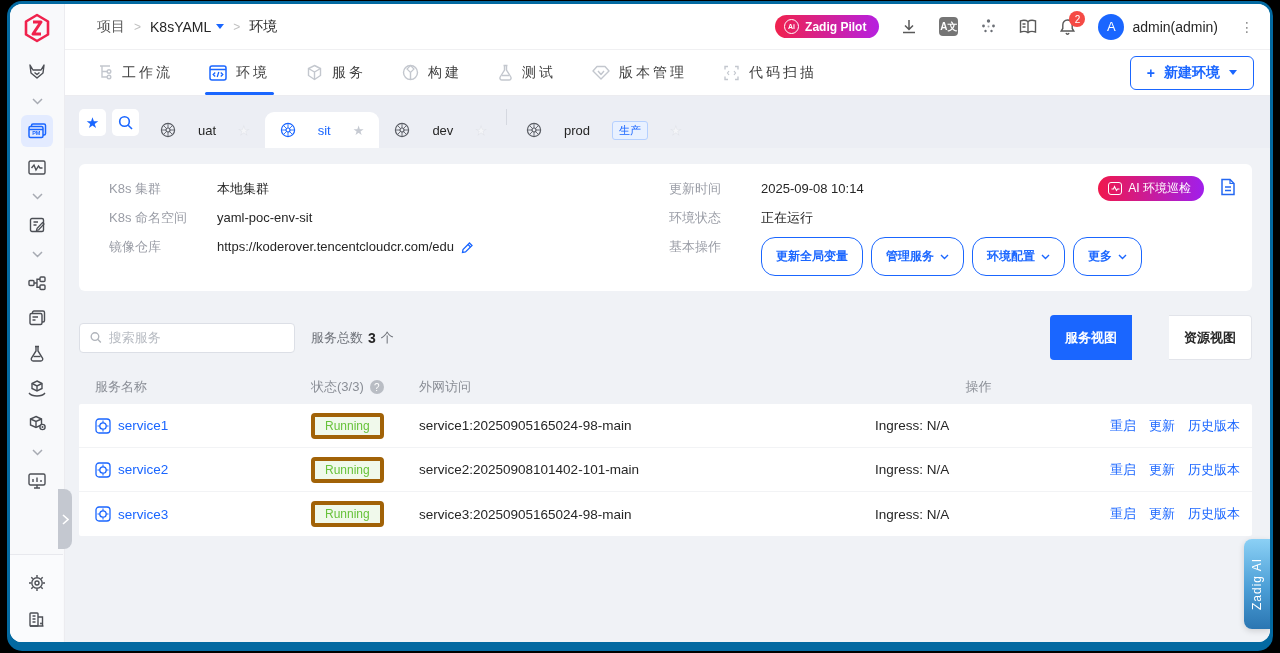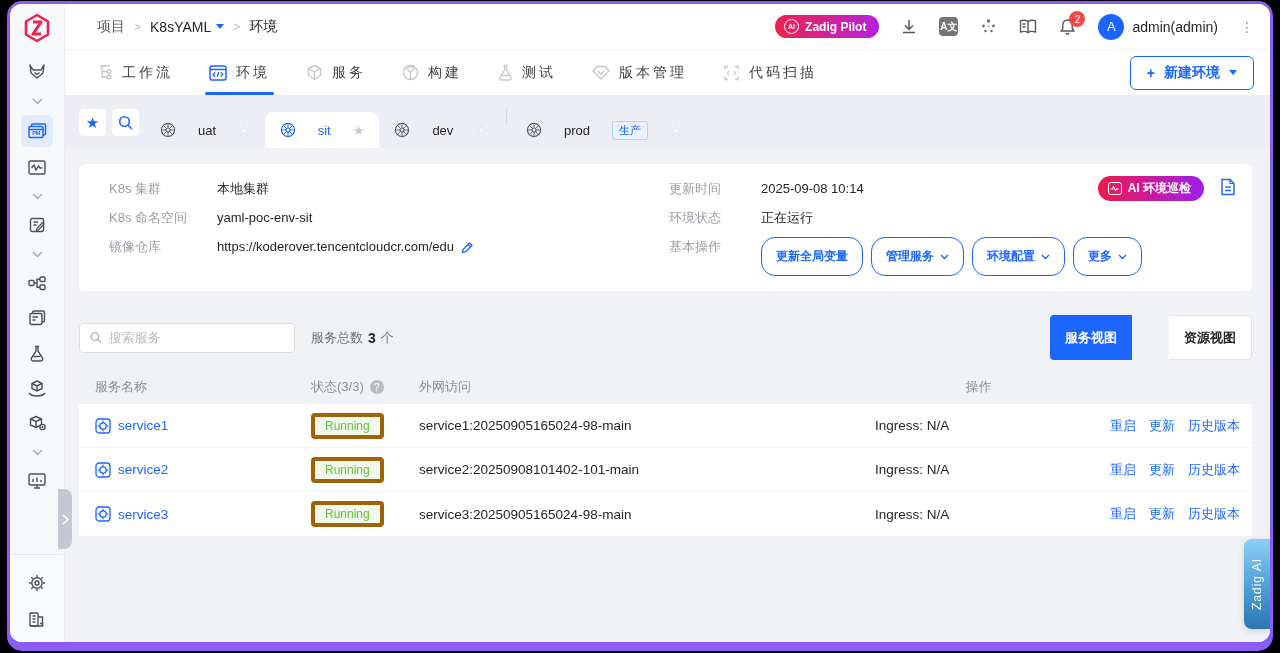--- a/index.html
+++ b/index.html
@@ -1,17 +1,17 @@
 <!DOCTYPE html>
 <html><head>
 <meta charset="utf-8">
 <style>
   * { margin:0; padding:0; box-sizing:border-box; }
   html,body { width:1280px; height:653px; background:#000; font-family:"Liberation Sans","DejaVu Sans",sans-serif; overflow:hidden; }
-  .frame { position:absolute; left:7px; top:1px; right:7px; bottom:2px; background:#8b5cf6; border-radius:15px; }
+  .frame { position:absolute; left:7px; top:1px; right:7px; bottom:2px; background:#0369a1; border-radius:15px; }
   .window { position:absolute; left:3px; top:3px; right:3px; bottom:9px; background:#fff; border-radius:12px; overflow:hidden; }
 
   
   .sidebar { position:absolute; left:0; top:0; bottom:0; width:55px; background:#f8f9fb; border-right:1px solid #ececf0; z-index:5; }
   .logo-box { height:48px; display:flex; align-items:center; justify-content:center; }
   .side-icons { display:flex; flex-direction:column; align-items:center; }
   .side-item { width:32px; height:30px; display:flex; align-items:center; justify-content:center; color:#4c4f55; margin-top:5px; }
   .side-item.small { height:18px; color:#a7abb3; }
   .side-item.active { background:#e3ebff; border-radius:6px; color:#1a66ff; height:32px; }
   .side-bottom { position:absolute; bottom:0; left:0; right:1px; height:88px; border-top:1px solid #e8e9ee; background:#fafbfd; display:flex; flex-direction:column; align-items:center; padding-top:8px; }
@@ -65,21 +65,21 @@
   .content { position:absolute; left:55px; top:144px; right:0; bottom:0; background:#f0f2f6; padding:16px 18px 0 14px; overflow:hidden; }
 
   .info-card { background:#fff; border-radius:6px; padding:15px 20px 15px 30px; display:flex; position:relative; margin-bottom:24px; }
   .info-col { display:grid; grid-template-columns:108px auto; row-gap:9px; align-content:start; }
   .info-col.left { width:560px; }
   .info-col.right { grid-template-columns:92px auto; flex:1; }
   .ilabel { color:#9a9da6; font-size:13px; line-height:20px; }
   .ivalue { color:#262626; font-size:13px; line-height:20px; display:flex; align-items:center; gap:7px; }
   .op-buttons { display:flex; gap:8px; }
   .op-btn { border:1px solid #1a66ff; color:#1a66ff; background:#fff; border-radius:14px; padding:10px 14px; font-size:12px; font-weight:bold; display:flex; align-items:center; gap:6px; cursor:pointer; white-space:nowrap; }
-  .ai-pill { position:absolute; right:48px; top:12px; display:flex; align-items:center; gap:6px; background:linear-gradient(90deg,#f0184c,#a01fec); color:#fff; border-radius:999px; padding:4px 13px 4px 10px; font-size:12px; font-weight:bold; cursor:pointer; }
+  .ai-pill { position:absolute; right:48px; top:12px; display:flex; align-items:center; gap:6px; background:linear-gradient(90deg,#f0184c,#a01fec); color:#fff; border-radius:999px; padding:4px 13px 4px 10px; font-size:12px; font-weight:normal; cursor:pointer; }
   .ai-pill .pulse-box { width:14px; height:13px; border:1.3px solid #fff; border-radius:3px; display:flex; align-items:center; justify-content:center; }
   .doc-icon-btn { position:absolute; right:16px; top:14px; color:#2468f2; cursor:pointer; display:flex; }
 
   .svc-toolbar { display:flex; align-items:center; margin-bottom:10px; }
   .search-box { width:216px; height:30px; background:#fff; border:1px solid #dcdfe6; border-radius:4px; display:flex; align-items:center; padding:0 10px; gap:7px; }
   .search-box input { border:none; outline:none; font-size:13px; width:100%; color:#262626; font-family:inherit; background:transparent; }
   .search-box input::placeholder { color:#b7bbc2; }
   .svc-count { margin-left:16px; font-size:13px; color:#6d7178; display:flex; align-items:center; gap:5px; }
   .svc-count b { color:#262626; font-size:14px; }
   .view-toggle { margin-left:auto; display:flex; }

